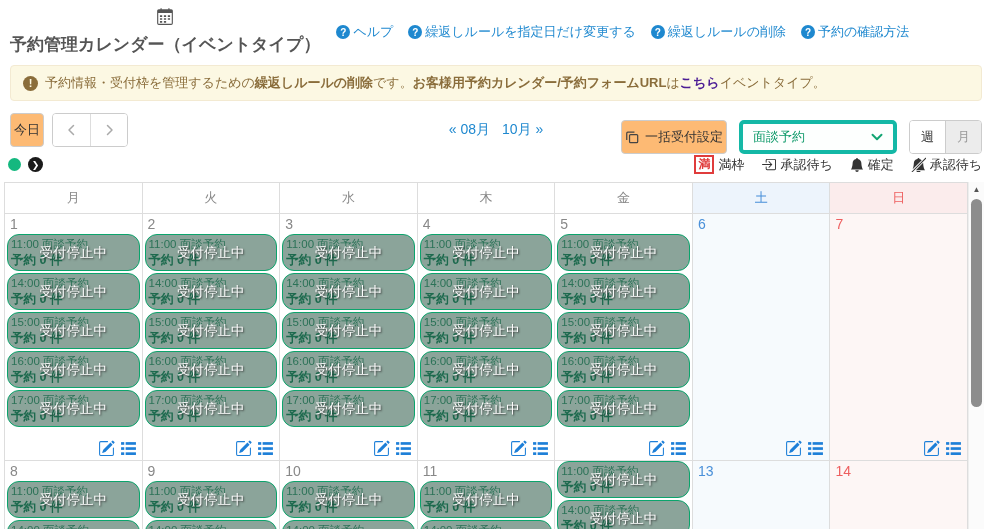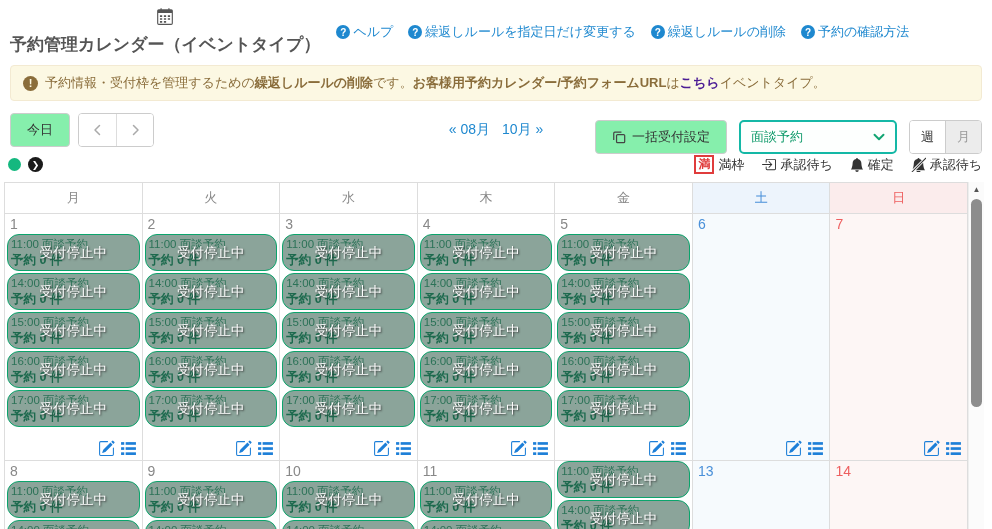--- a/index.html
+++ b/index.html
@@ -16,33 +16,33 @@
 
   
   .banner { margin:7px 10px 6px 10px; background:#fcf8e3; border:1px solid #f3ead2; border-radius:4px;
     color:#8a6d3b; font-size:13px; padding:8px 12px; display:flex; align-items:center; gap:7px; }
   .wicon { width:15px; height:15px; border-radius:50%; background:#8a6d3b; color:#fcf8e3;
     font-size:11px; font-weight:bold; display:inline-flex; align-items:center; justify-content:center; flex:none; }
   .banner .blue-link { color:#4c1d95; font-weight:bold; cursor:pointer; }
 
   
   .toolbar { position:relative; display:flex; align-items:center; padding:6px 10px; height:46px; }
-  .btn { background:#86efac; border:1px solid #ccc; border-radius:4px; font-size:13px; color:#333;
-    padding:7px 16px; cursor:pointer; display:inline-flex; align-items:center; gap:6px;font-family:Liberation Mono, monospace; }
+  .btn { background:#fdba74; border:1px solid #ccc; border-radius:4px; font-size:13px; color:#333;
+    padding:7px 3px; cursor:pointer; display:inline-flex; align-items:center; gap:6px;font-family:Liberation Mono, monospace; }
   .left-group { display:flex; gap:8px; align-items:center; z-index:2; }
   .nav-group { display:flex; border:1px solid #ccc; border-radius:4px; overflow:hidden; }
   .nav-btn { width:37px; height:32px; background:#fff; border:none; display:flex; align-items:center;
     justify-content:center; cursor:pointer; }
   .nav-btn + .nav-btn { border-left:1px solid #ddd; }
   .center-title { position:absolute; left:0; right:0; top:0; bottom:0; display:flex; align-items:center;
     justify-content:center; gap:12px; pointer-events:none; }
   .month-link { color:#1e88cf; font-size:14px; pointer-events:auto; cursor:pointer; }
   .month-title { font-size:20px; color:#333; }
   .right-group { margin-left:auto; display:flex; gap:12px; z-index:2;margin-top:13px; }
-  .etype-select { width:158px; height:34px; border:2px solid #14b8a6; border-radius:5px; background:#fdfffe;
+  .etype-select { width:158px; height:34px; border:4px solid #14b8a6; border-radius:5px; background:#fdfffe;
     color:#0f9a6a; font-size:13px; display:flex; align-items:center; justify-content:space-between;
     padding:0 10px; cursor:pointer; }
   .wk-group { display:flex; border:1px solid #ccc; border-radius:4px; overflow:hidden; }
   .wk-btn { padding:7px 11px; font-size:13px; cursor:pointer; border:none; }
   .wk-btn.active { background:#fff; color:#333; }
   .wk-btn.inactive { background:#ececec; color:#999; border-left:1px solid #ccc; }
 
   
   .legend-row { display:flex; align-items:center; padding:2px 10px 8px 8px; }
   .dot { width:13px; height:13px; border-radius:50%; background:#15b87f; }

